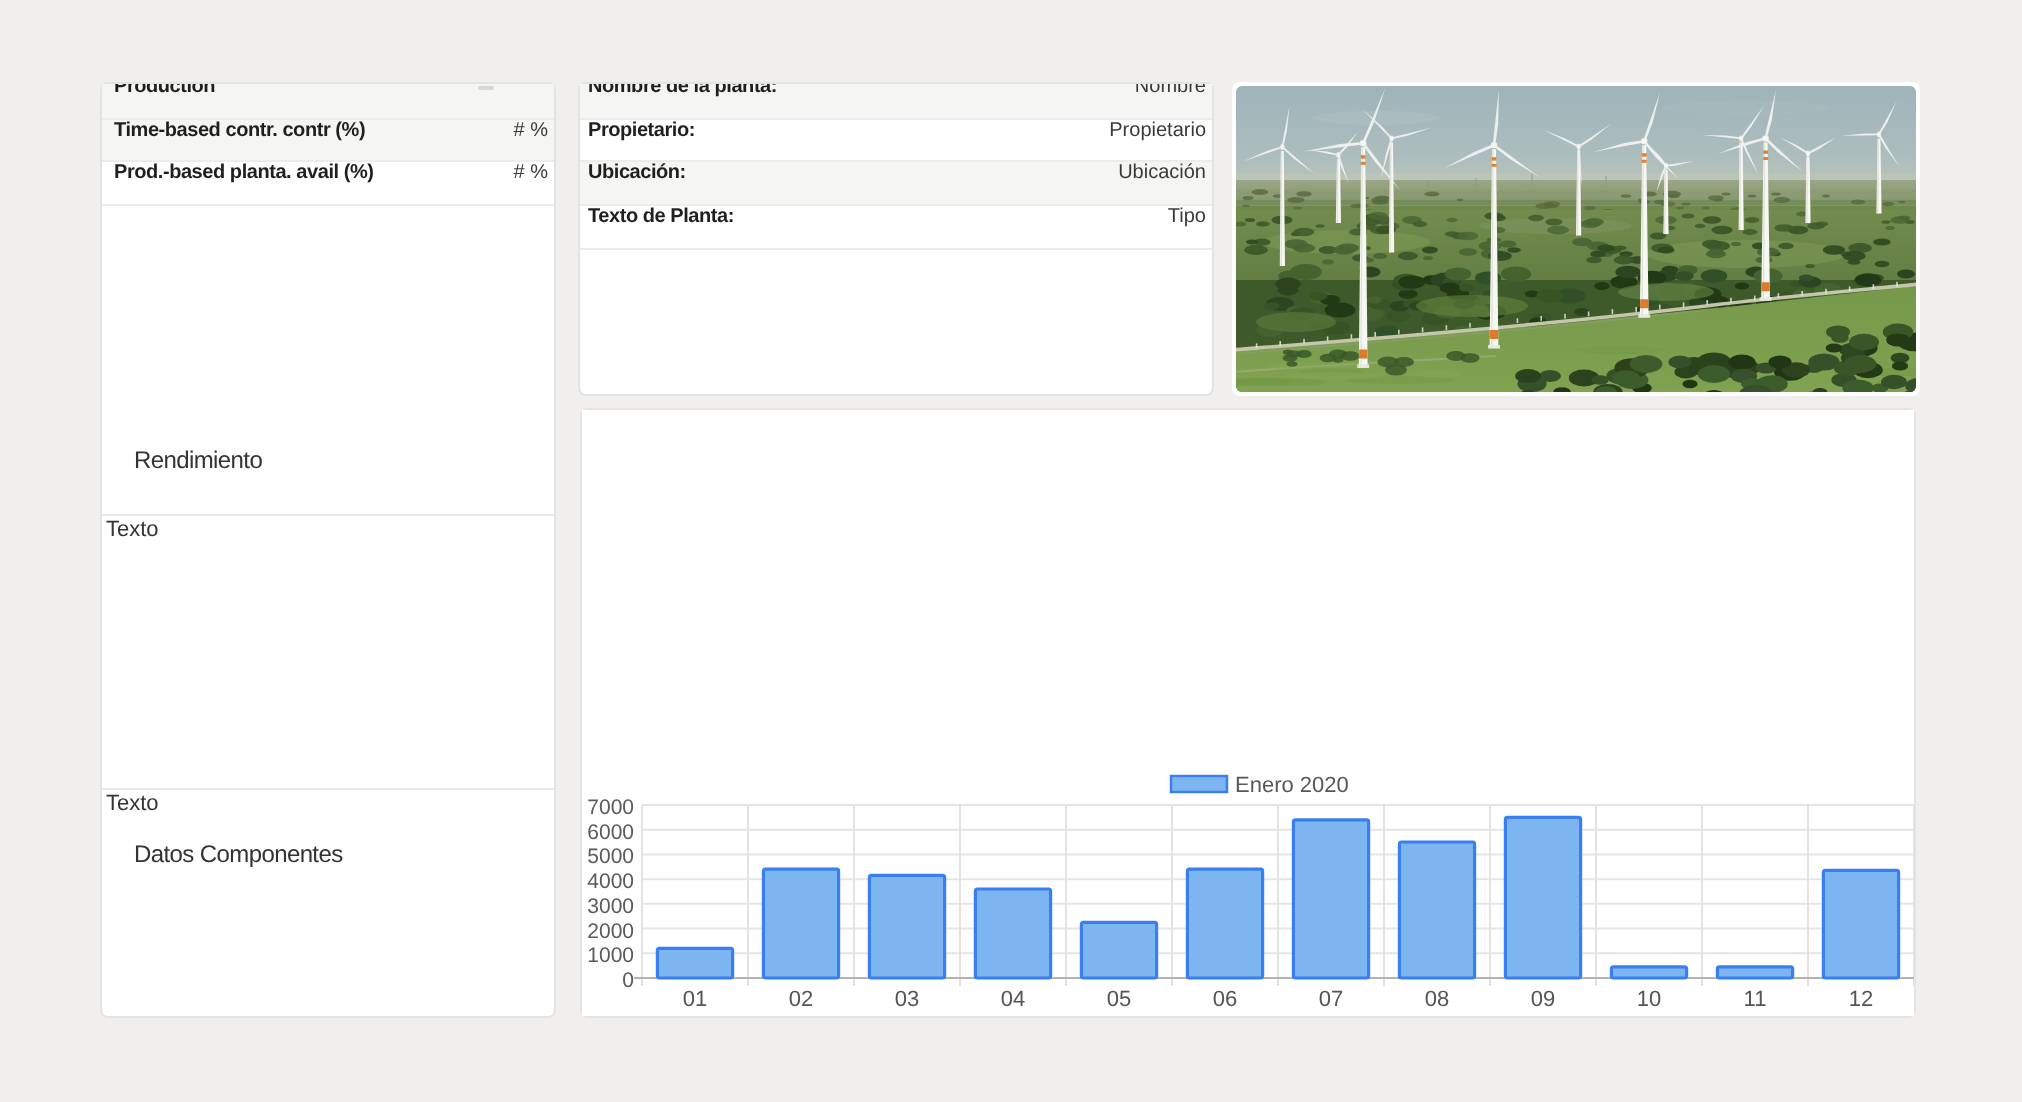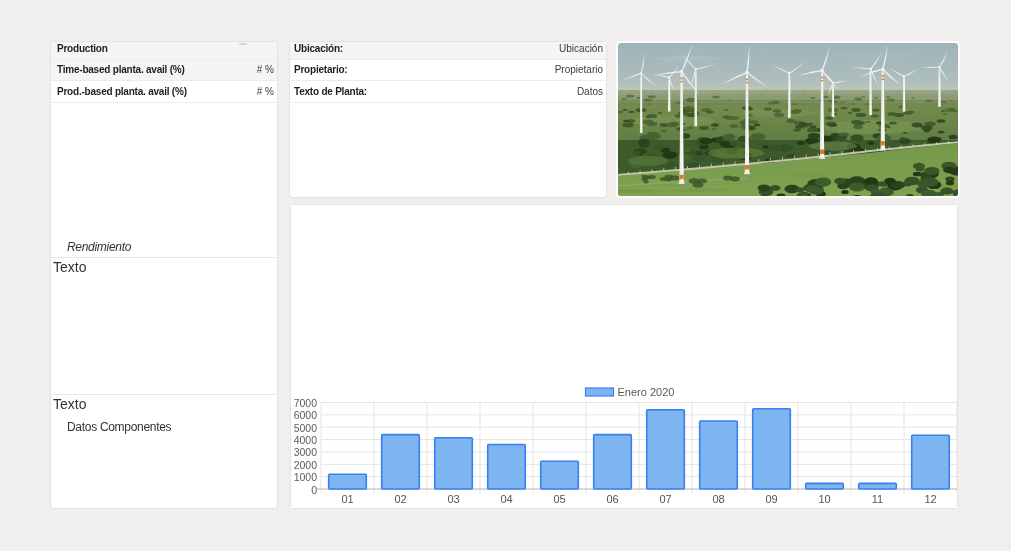--- a/index.html
+++ b/index.html
@@ -1,70 +1,74 @@
 <!DOCTYPE html>
 <html><head>
 <meta charset="utf-8">
 <style>
   html,body{margin:0;padding:0;}
   body{width:1011px;height:551px;background:#f0efed;font-family:"Liberation Sans",sans-serif;position:relative;overflow:hidden;}
   .panel{position:absolute;background:#fff;border:1px solid #e4e3e1;border-radius:4px;box-sizing:border-box;}
   .rowsclip{position:absolute;left:0;top:0;right:0;overflow:hidden;}
-  .trow{height:20.7px;border-bottom:1px solid #ececea;display:flex;align-items:center;justify-content:space-between;padding:0 3px 0 6px;}
+  .trow{height:20.7px;border-bottom:1px solid #ececea;display:flex;justify-content:space-between;padding:0 3px 0 6px;}
   .trow.g{background:#f5f5f4;}
   .lab{font-weight:bold;font-size:10px;color:#1f1f1f;letter-spacing:-0.22px;}
   .val{font-size:10px;color:#3a3a3a;}
   .sechead{position:absolute;left:16px;font-size:12px;letter-spacing:-0.3px;color:#333;}
   .secline{position:absolute;left:0;right:0;height:1px;background:#e9e9e7;}
-  .texto{position:absolute;left:2px;font-size:14px;color:#333;}
+  .texto{position:absolute;left:2px;font-size:11px;color:#333;}
   .mid .trow{padding:0 3px 0 4px;}
 </style>
 </head>
 <body>
 
 <div class="panel" style="left:50px;top:41px;width:228px;height:468px;">
   <div style="position:absolute;left:188px;top:1.2px;width:8px;height:2px;background:#d7d7d5;border-radius:1px;z-index:3;"></div>
   <div class="rowsclip" style="height:88px;">
     <div style="margin-top:-4.2px;">
       <div class="trow g">
           <span class="lab">Production</span>
           <span class="val"></span>
         </div>
       <div class="trow g">
-          <span class="lab">Time-based planta. avail (%)</span>
+          <span class="lab">Time-based contr. contr (%)</span>
           <span class="val"># %</span>
         </div>
       <div class="trow">
           <span class="lab">Prod.-based planta. avail (%)</span>
           <span class="val"># %</span>
         </div>
     </div>
   </div>
-  <div class="sechead" style="top:198px;font-style:italic;">Rendimiento</div>
+  <div class="sechead" style="top:181px;">Rendimiento</div>
   <div class="secline" style="top:215px;"></div>
   <div class="texto" style="top:217px;">Texto</div>
   <div class="sechead" style="top:334px;margin-top:44px;">Datos Componentes</div>
   <div class="secline" style="top:352px;"></div>
   <div class="texto" style="top:354px;">Texto</div>
 </div>
 
 <div class="panel mid" style="left:289px;top:41px;width:318px;height:157px;">
   <div class="rowsclip" style="height:88px;">
     <div style="margin-top:-4.2px;">
       <div class="trow g">
-          <span class="lab">Ubicación:</span>
-          <span class="val">Ubicación</span>
+          <span class="lab">Nombre de la planta:</span>
+          <span class="val">Nombre</span>
         </div>
       <div class="trow">
           <span class="lab">Propietario:</span>
           <span class="val">Propietario</span>
         </div>
+      <div class="trow g">
+          <span class="lab">Ubicación:</span>
+          <span class="val">Ubicación</span>
+        </div>
       <div class="trow">
           <span class="lab">Texto de Planta:</span>
-          <span class="val">Datos</span>
+          <span class="val">Tipo</span>
         </div>
     </div>
   </div>
 </div>
 
 <div class="panel" style="left:616px;top:41px;width:344px;height:157px;border:none;padding:2px;">
   <svg width="340" height="153" viewBox="0 0 340 153" style="border-radius:3px;display:block;">
     <defs>
     <linearGradient id="sky" x1="0" y1="0" x2="0" y2="1">
           <stop offset="0" stop-color="#9fb3ba"></stop>

